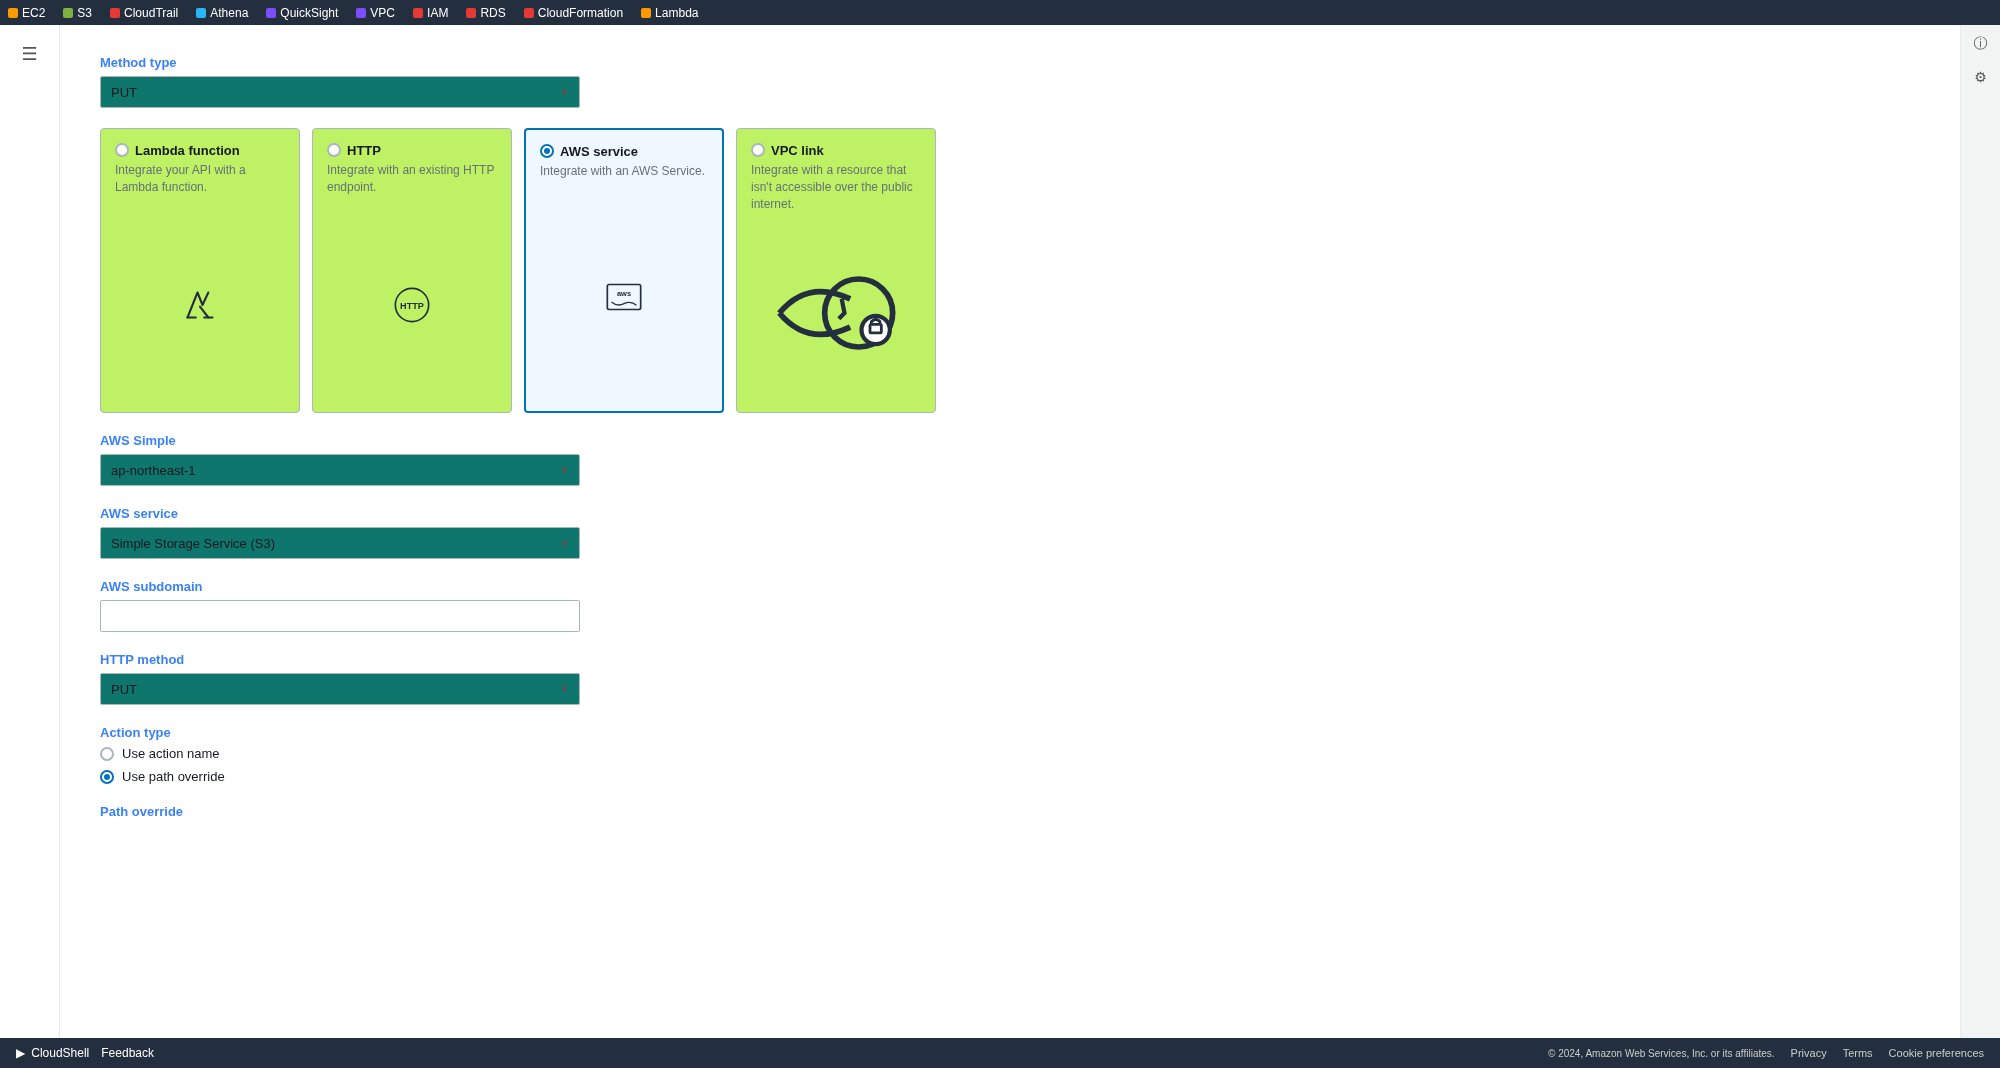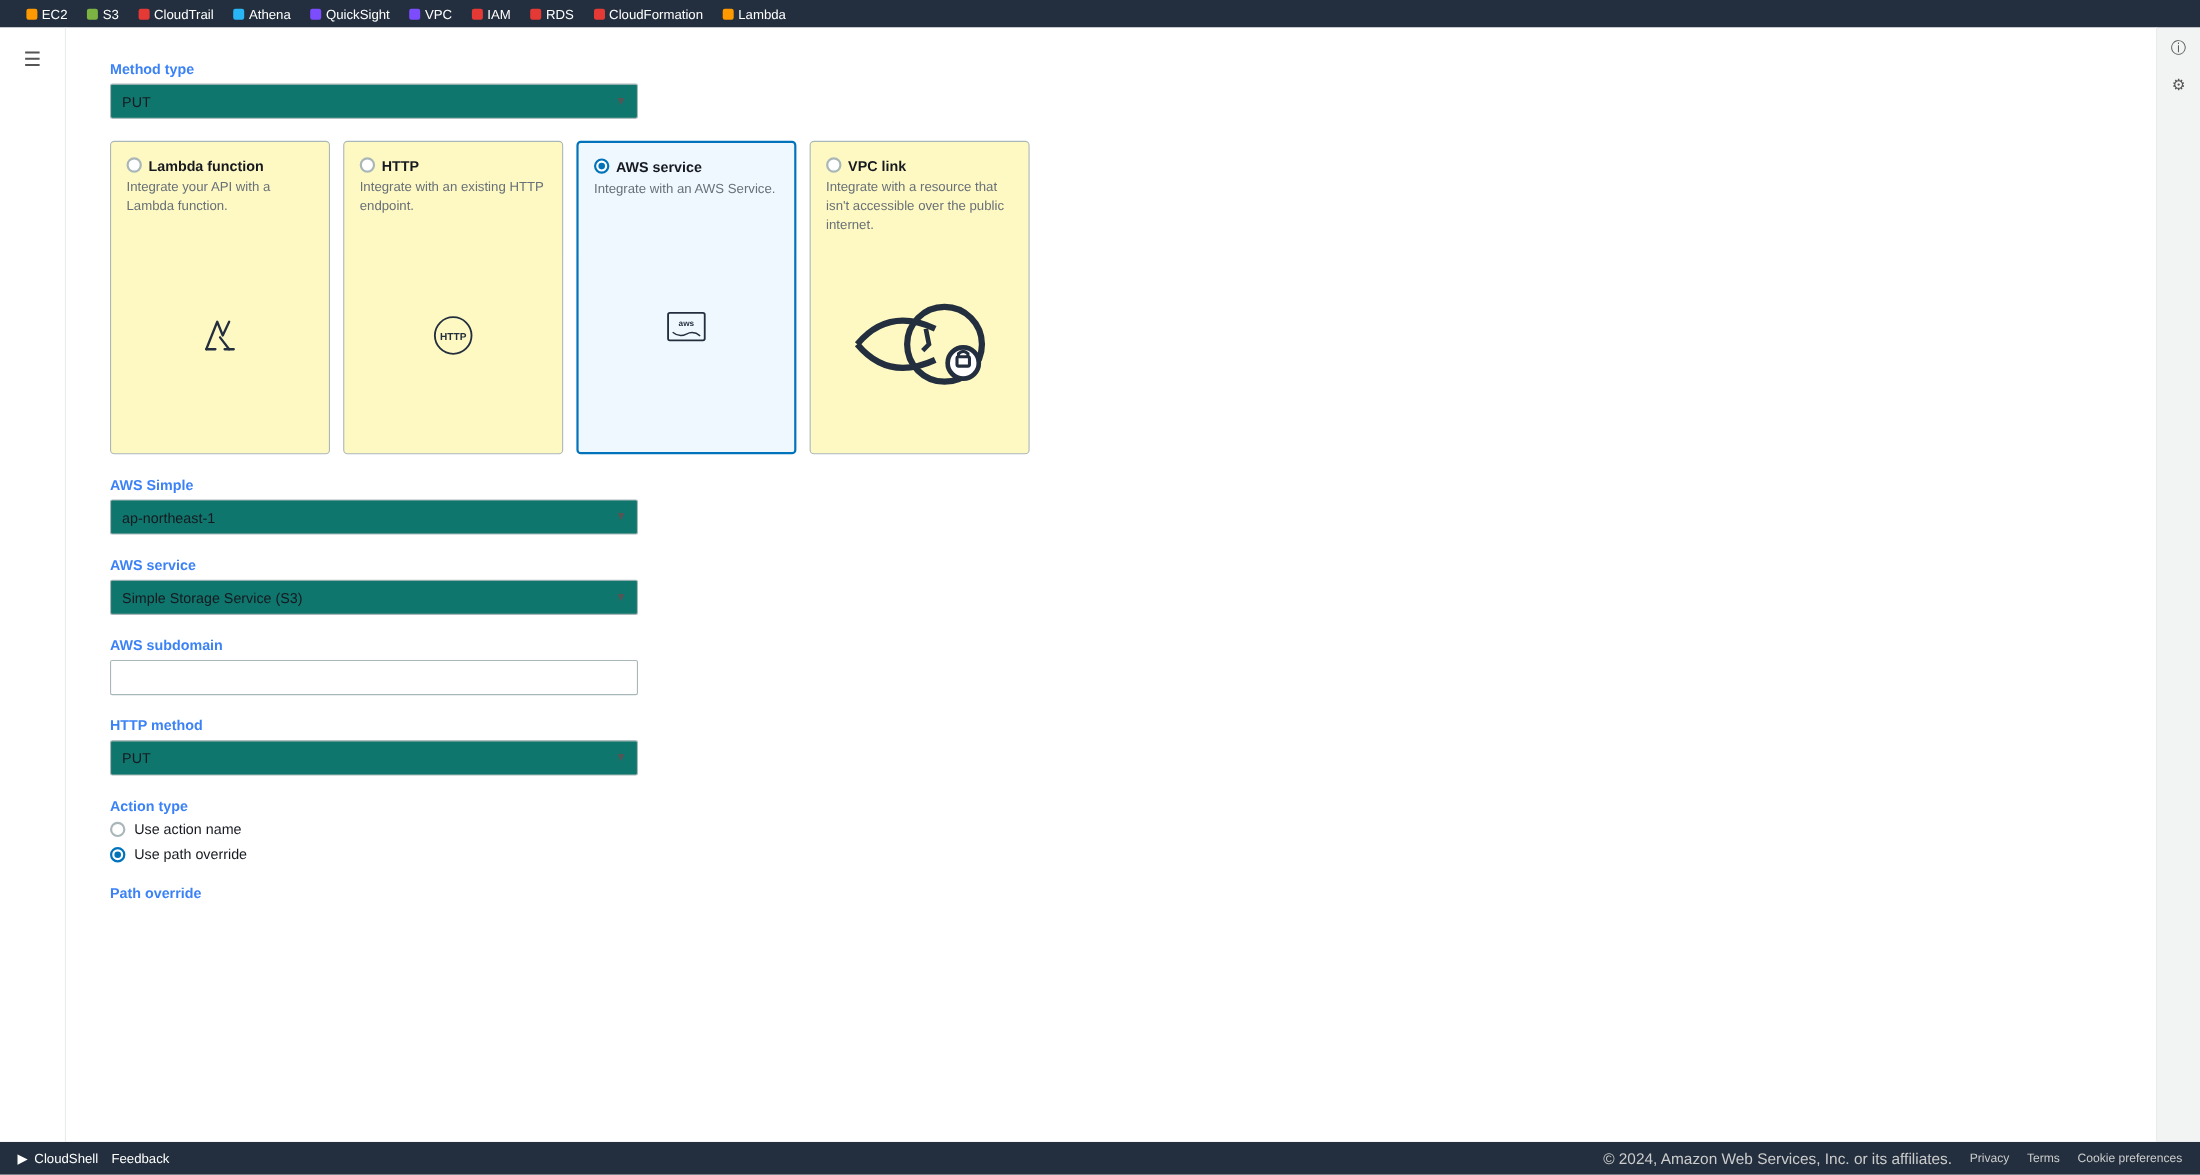--- a/index.html
+++ b/index.html
@@ -4,21 +4,21 @@
   <style>
     * { box-sizing: border-box; margin: 0; padding: 0; }
     body { font-family: -apple-system, BlinkMacSystemFont, 'Amazon Ember', Arial, sans-serif; font-size: 13px; background: #f2f3f3; color: #16191f; }
 
     
     .top-nav {
       background: #232f3e;
       height: 25px;
       display: flex;
       align-items: center;
-      padding: 0 16px;
+      padding: 0 0;
       gap: 2px;
     }
     .nav-item {
       display: flex;
       align-items: center;
       gap: 4px;
       padding: 2px 8px;
       color: #fff;
       font-size: 12px;
       cursor: pointer;
@@ -139,21 +139,21 @@
       margin-top: 8px;
     }
 
     .integration-card {
       width: 200px;
       min-height: 130px;
       border: 1px solid #aab7b8;
       border-radius: 4px;
       padding: 14px;
       cursor: pointer;
-      background: #fef9c3;
+      background: #bef264;
       display: flex;
       flex-direction: column;
       position: relative;
     }
 
     .integration-card.selected {
       border: 2px solid #0073bb;
       background: #f0f8ff;
     }
 
@@ -290,21 +290,21 @@
 
     .footer-link {
       color: #ccc;
       font-size: 11px;
       cursor: pointer;
       text-decoration: none;
     }
 
     .footer-copyright {
       color: #ccc;
-      font-size: 14px;
+      font-size: 10px;
     }
 
     
     .lambda-icon svg, .http-icon svg, .mock-icon svg, .aws-icon svg, .vpc-icon svg {
       width: 50px;
       height: 50px;
     }
   </style>
 </head>
 <body>

